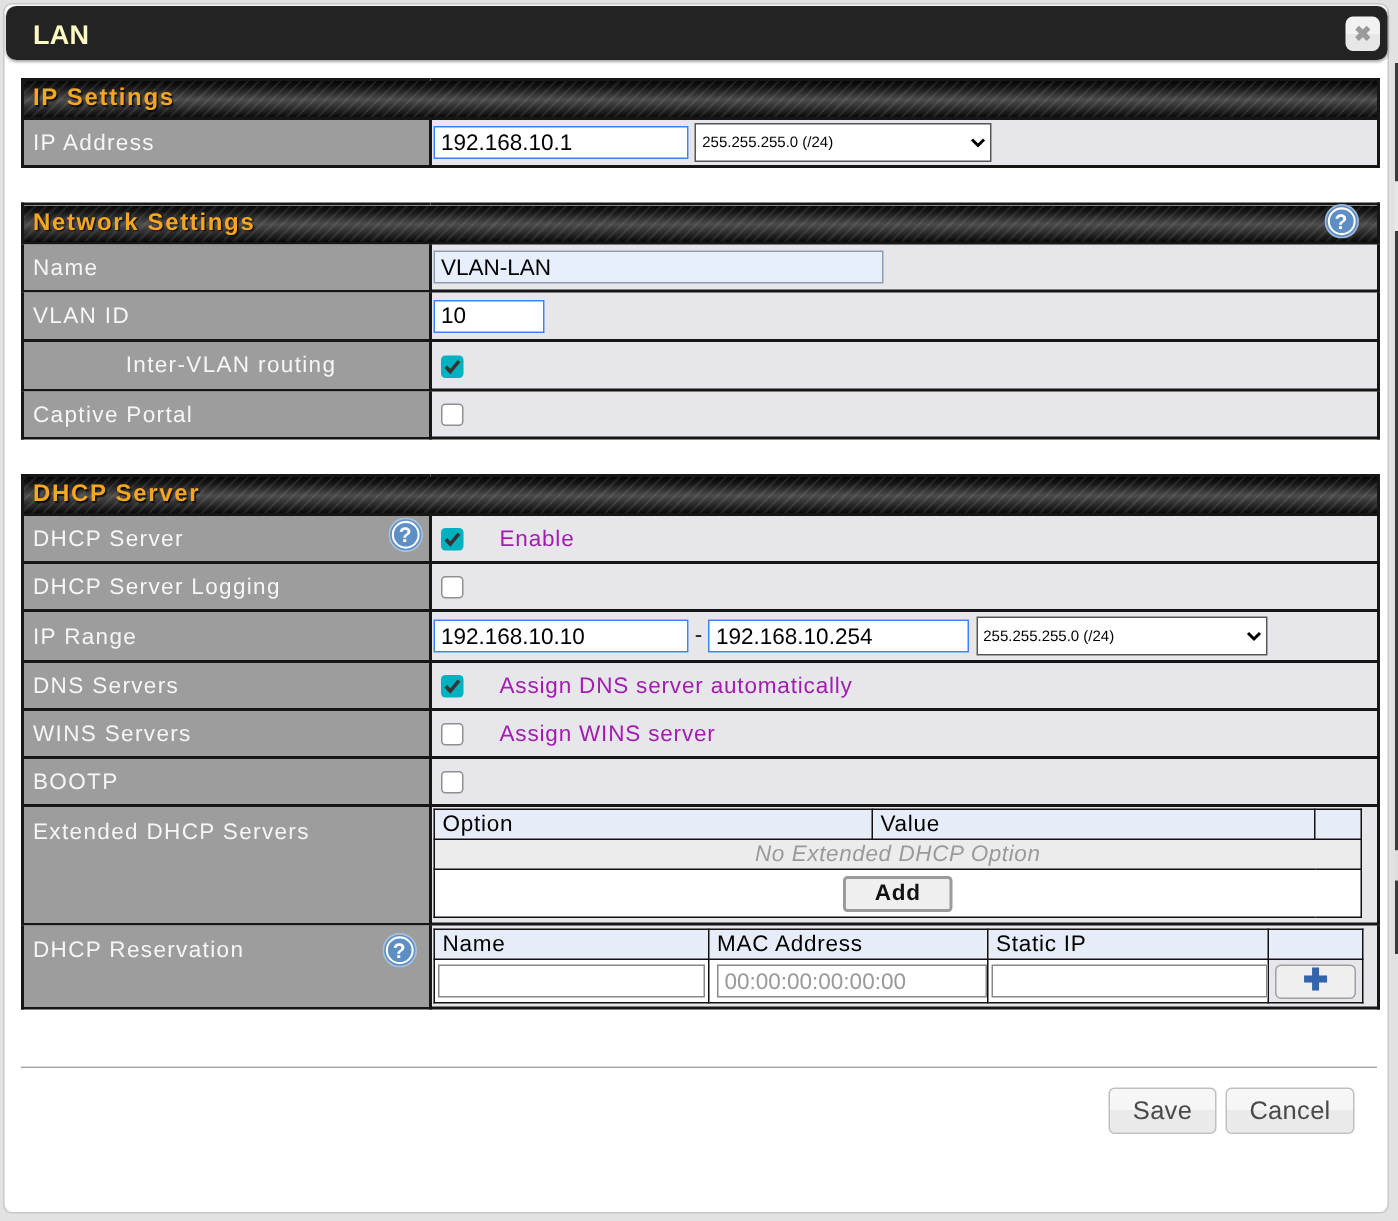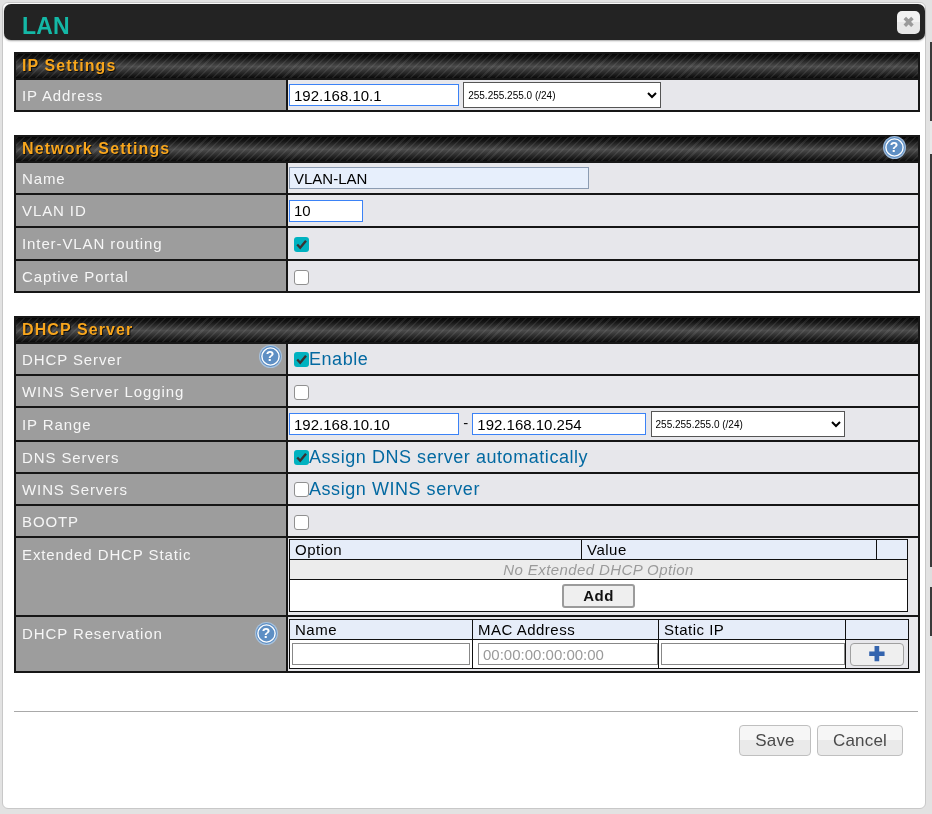--- a/index.html
+++ b/index.html
@@ -1,40 +1,40 @@
 <!DOCTYPE html>
 <html><head>
 <meta charset="utf-8">
 <style>
 * { margin:0; padding:0; box-sizing:content-box; }
 html,body { width:932px; height:814px; overflow:hidden; }
 body { background:#e2e2e2; font-family:"Liberation Sans", sans-serif; position:relative; }
 .panel { position:absolute; left:2px; top:2px; width:922px; height:805px; background:#fff; border:1px solid #c8c8c8; border-radius:6px; }
 .titlebar { position:absolute; left:4px; top:4px; width:921px; height:36px; background:#232323; border-radius:7px; box-shadow:0 1px 2px rgba(0,0,0,.35); }
-.titlebar .t { position:absolute; left:18px; top:9px; font-size:23px; font-weight:bold; color:#14b8a6; letter-spacing:0.2px; }
+.titlebar .t { position:absolute; left:18px; top:9px; font-size:18px; font-weight:bold; color:#fef9c3; letter-spacing:0.2px; }
 .closebtn { position:absolute; right:5px; top:7px; width:23px; height:23px; background:linear-gradient(180deg,#f2f2f2 0 50%,#e7e7e7 50% 100%); border-radius:5px; text-align:center; line-height:23px; font-size:14px; font-weight:bold; color:#9a9a9a; }
 .content { position:absolute; left:14px; top:52px; width:904px; }
 
 table.set { border-collapse:collapse; width:904px; margin-bottom:23px; table-layout:fixed; }
 table.set td { border:2px solid #161616; }
 td.shdr { height:24px; background:
   repeating-linear-gradient(135deg, rgba(255,255,255,.075) 0 1.5px, rgba(255,255,255,0) 1.5px 5px),
   linear-gradient(180deg,#050505 0%,#161616 18%,#4c4c4c 52%,#303030 72%,#0a0a0a 100%);
   color:#f8a61d; font-weight:bold; font-size:16px; letter-spacing:1.1px; padding:0 0 0 6px; position:relative; text-shadow:1px 1px 1px rgba(0,0,0,.85); }
 td.lbl { background:#9d9d9d; color:#f6f6f6; font-size:15px; letter-spacing:0.9px; padding:0 0 0 6px; height:30px; position:relative; }
 td.fld { background:#e7e7eb; padding:0 0 0 1px; font-size:15px; color:#111; height:30px; }
 
 input.txt { height:20px; border:1px solid #3b82f6; background:#fff; font-family:"Liberation Sans",sans-serif; font-size:15px; padding:0 4px; vertical-align:middle; }
 select.sel { height:24px; border:1px solid #555; background:#fff; font-family:"Liberation Sans",sans-serif; font-size:10px; vertical-align:middle; }
 
 .cb { display:inline-block; width:15px; height:15px; border-radius:3px; vertical-align:middle; position:relative; }
 .cb.on { background:#00b2c0; }
 .cb.on svg { position:absolute; left:1px; top:1px; }
 .cb.off { width:13px; height:13px; background:#fff; border:1.5px solid #909090; }
-.cblab { font-size:18px; letter-spacing:0.55px; vertical-align:middle; margin-left:0; color:#0369a1; }
+.cblab { font-size:15px; letter-spacing:0.55px; vertical-align:middle; margin-left:24px; color:#a21caf; }
 
 .qicon { display:inline-block; width:23px; height:23px; }
 
 table.inner { border-collapse:collapse; margin:2px 0; }
 table.inner td { border:1px solid #111; }
 table.inner td.h { background:#e6edf9; font-size:15px; letter-spacing:0.5px; color:#000; padding:0 0 0 5px; height:19px; }
 .addbtn { display:inline-block; width:69px; height:20px; border:2px solid #9b9b9b; border-radius:3px; background:#efefef; font-size:15px; font-weight:bold; text-align:center; line-height:20px; letter-spacing:0.5px; }
 .plusbtn { display:inline-block; width:52px; height:21px; border:1px solid #a0a0a0; border-radius:4px; background:#efefef; text-align:center; line-height:20px; color:#3464ae; font-weight:bold; font-size:20px; }
 
 .divider { border-top:1px solid #a9a9a9; margin:0; }
@@ -86,21 +86,21 @@
         </tr>
   <tr style="height:30px;">
     <td class="lbl" style="height:26px;">Name</td>
     <td class="fld"><input class="txt" style="width: 290px; background: rgb(231, 239, 252); border-color: rgb(140, 156, 178);" value="VLAN-LAN"></td>
   </tr>
   <tr>
     <td class="lbl" style="height:31px;">VLAN ID</td>
     <td class="fld"><input class="txt" style="width: 64px;" value="10"></td>
   </tr>
   <tr>
-    <td class="lbl" style="height:31px;">Inter-VLAN routing</td>
+    <td class="lbl" style="height:31px;text-align:center;">Inter-VLAN routing</td>
     <td class="fld"><span style="margin-left:5px;" class="cb on"><svg width="13" height="13" viewBox="0 0 13 13">
                 <path d="M2.2 6.5 L5.2 9.7 L11 2.8" fill="none" stroke="#3a3233" stroke-width="2.4"></path>
               </svg></span></td>
   </tr>
   <tr>
     <td class="lbl" style="height:29px;">Captive Portal</td>
     <td class="fld"><span style="margin-left:5px;" class="cb off"></span></td>
   </tr>
 </tbody>
     </table>
@@ -121,21 +121,21 @@
               <circle cx="11.5" cy="11.5" r="10.4" fill="#5e8fc4"></circle>
               <circle cx="11.5" cy="11.5" r="8.6" fill="none" stroke="#fff" stroke-width="1.4"></circle>
               <text x="11.5" y="16.4" font-size="14" font-weight="bold" fill="#fff" text-anchor="middle" font-family="Liberation Sans" style="text-shadow:none;">?</text>
             </svg>
     </td>
     <td class="fld"><span style="margin-left:5px;" class="cb on"><svg width="13" height="13" viewBox="0 0 13 13">
                 <path d="M2.2 6.5 L5.2 9.7 L11 2.8" fill="none" stroke="#3a3233" stroke-width="2.4"></path>
               </svg></span><span class="cblab">Enable</span></td>
   </tr>
   <tr>
-    <td class="lbl">WINS Server Logging</td>
+    <td class="lbl">DHCP Server Logging</td>
     <td class="fld"><span style="margin-left:5px;" class="cb off"></span></td>
   </tr>
   <tr>
     <td class="lbl" style="height:32px;">IP Range</td>
     <td class="fld"><input class="txt" style="width: 160px;" value="192.168.10.10"> - <input class="txt" style="width: 164px;" value="192.168.10.254"> <select class="sel" style="width:192px;"><option>255.255.255.0 (/24)</option></select></td>
   </tr>
   <tr>
     <td class="lbl">DNS Servers</td>
     <td class="fld"><span style="margin-left:5px;" class="cb on"><svg width="13" height="13" viewBox="0 0 13 13">
                 <path d="M2.2 6.5 L5.2 9.7 L11 2.8" fill="none" stroke="#3a3233" stroke-width="2.4"></path>
@@ -143,21 +143,21 @@
   </tr>
   <tr>
     <td class="lbl">WINS Servers</td>
     <td class="fld"><span style="margin-left:5px;" class="cb off"></span><span class="cblab">Assign WINS server</span></td>
   </tr>
   <tr>
     <td class="lbl">BOOTP</td>
     <td class="fld"><span style="margin-left:5px;" class="cb off"></span></td>
   </tr>
   <tr>
-    <td class="lbl" style="vertical-align:top; padding-top:8px;">Extended DHCP Static</td>
+    <td class="lbl" style="vertical-align:top; padding-top:8px;">Extended DHCP Servers</td>
     <td class="fld" style="height:77px;">
       <table class="inner" style="margin-top:0;">
         <tbody>
                 <tr>
           <td class="h" style="width:286px;">Option</td>
           <td class="h" style="width:289px;">Value</td>
           <td class="h" style="width:25px;"></td>
         </tr>
         <tr>
                   <td colspan="3" style="background:#ececec; text-align:center; height:19px; color:#9a9a9a; font-style:italic; font-size:15px; letter-spacing:0.4px;">No Extended DHCP Option</td>

